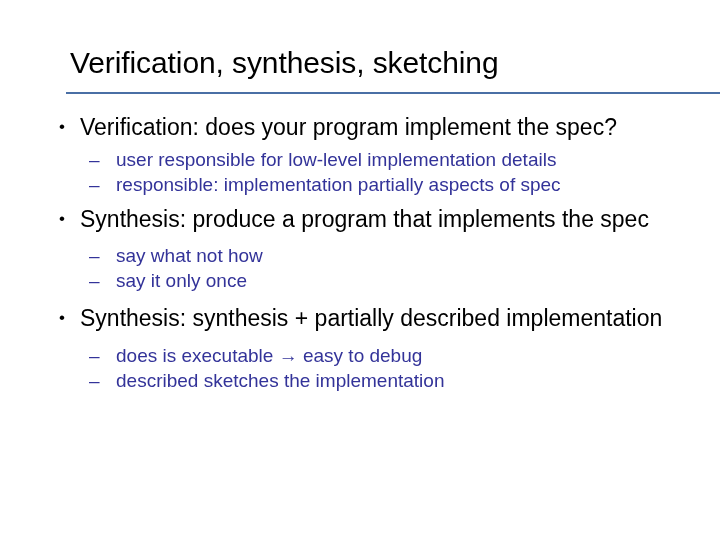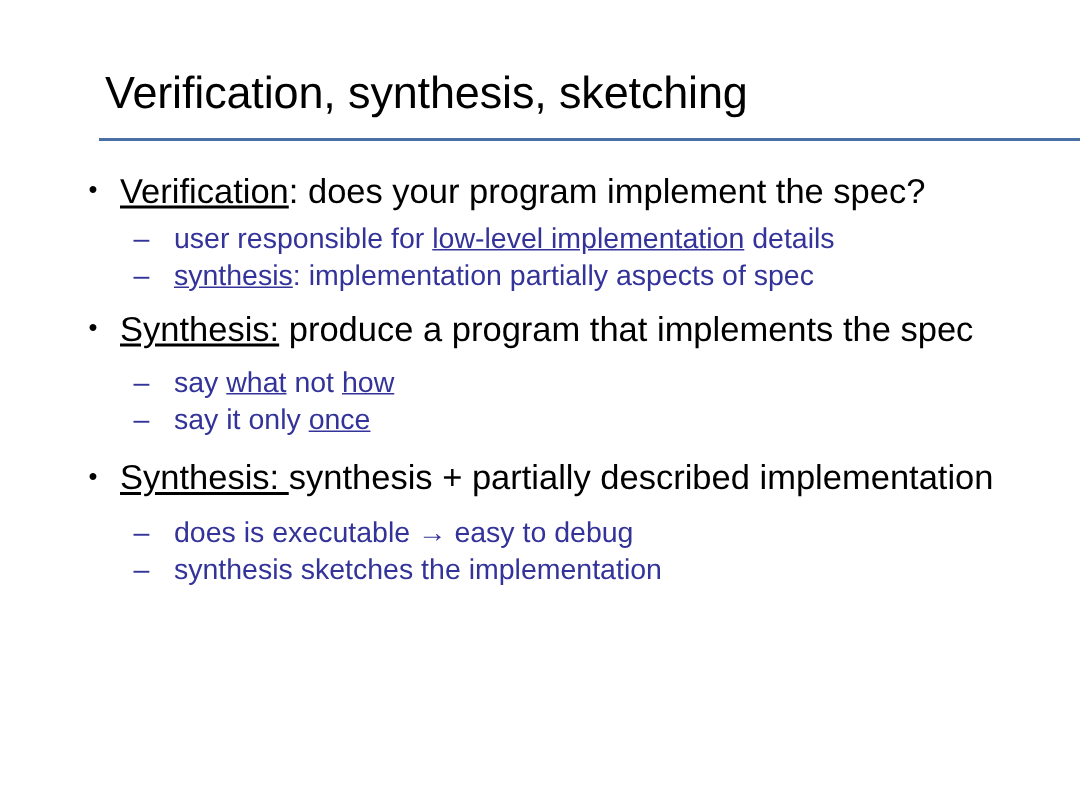--- a/index.html
+++ b/index.html
@@ -86,21 +86,21 @@
     top: 0;
     font-size: 19px;
     line-height: 25px;
     color: #333399;
   }
 
   .grp-sub { margin-top: 5px; margin-bottom: 7px; }
   .grp-sub-2 { margin-top: 9px; margin-bottom: 10px; }
   .grp-sub-3 { margin-top: 10px; margin-bottom: 0; }
 
-  .u { text-decoration: underline; }
+  .u { }
 </style>
 </head>
 <body>
 
 <div id="slide">
 
   <div class="title-block">
     <div class="slide-title">Verification, synthesis, sketching</div>
   </div>
 
@@ -113,21 +113,21 @@
       <span class="u">Verification</span><span>: does your program implement the spec?</span>
     </div>
 
     <div class="grp-sub">
       <div class="lvl2">
         <span class="marker">–</span>
         <span>user responsible for </span><span class="u">low-level implementation</span><span> details</span>
       </div>
       <div class="lvl2">
         <span class="marker">–</span>
-        <span></span><span class="u">synthesis</span><span>:  implementation partially aspects of spec</span>
+        <span></span><span class="u">responsible</span><span>:  implementation partially aspects of spec</span>
       </div>
     </div>
 
     <div class="lvl1">
       <span class="marker">•</span>
       <span class="u">Synthesis:</span><span> produce a program that implements the spec</span>
     </div>
 
     <div class="grp-sub-2">
       <div class="lvl2">
@@ -145,18 +145,18 @@
       <span class="u">Synthesis: </span><span>synthesis + partially described implementation</span>
     </div>
 
     <div class="grp-sub-3">
       <div class="lvl2">
         <span class="marker">–</span>
         <span>does is executable → easy to debug</span><span></span>
       </div>
       <div class="lvl2">
         <span class="marker">–</span>
-        <span>synthesis sketches the implementation</span><span></span>
+        <span>described sketches the implementation</span><span></span>
       </div>
     </div>
 
   </div>
 </div>
 
 </body></html>

